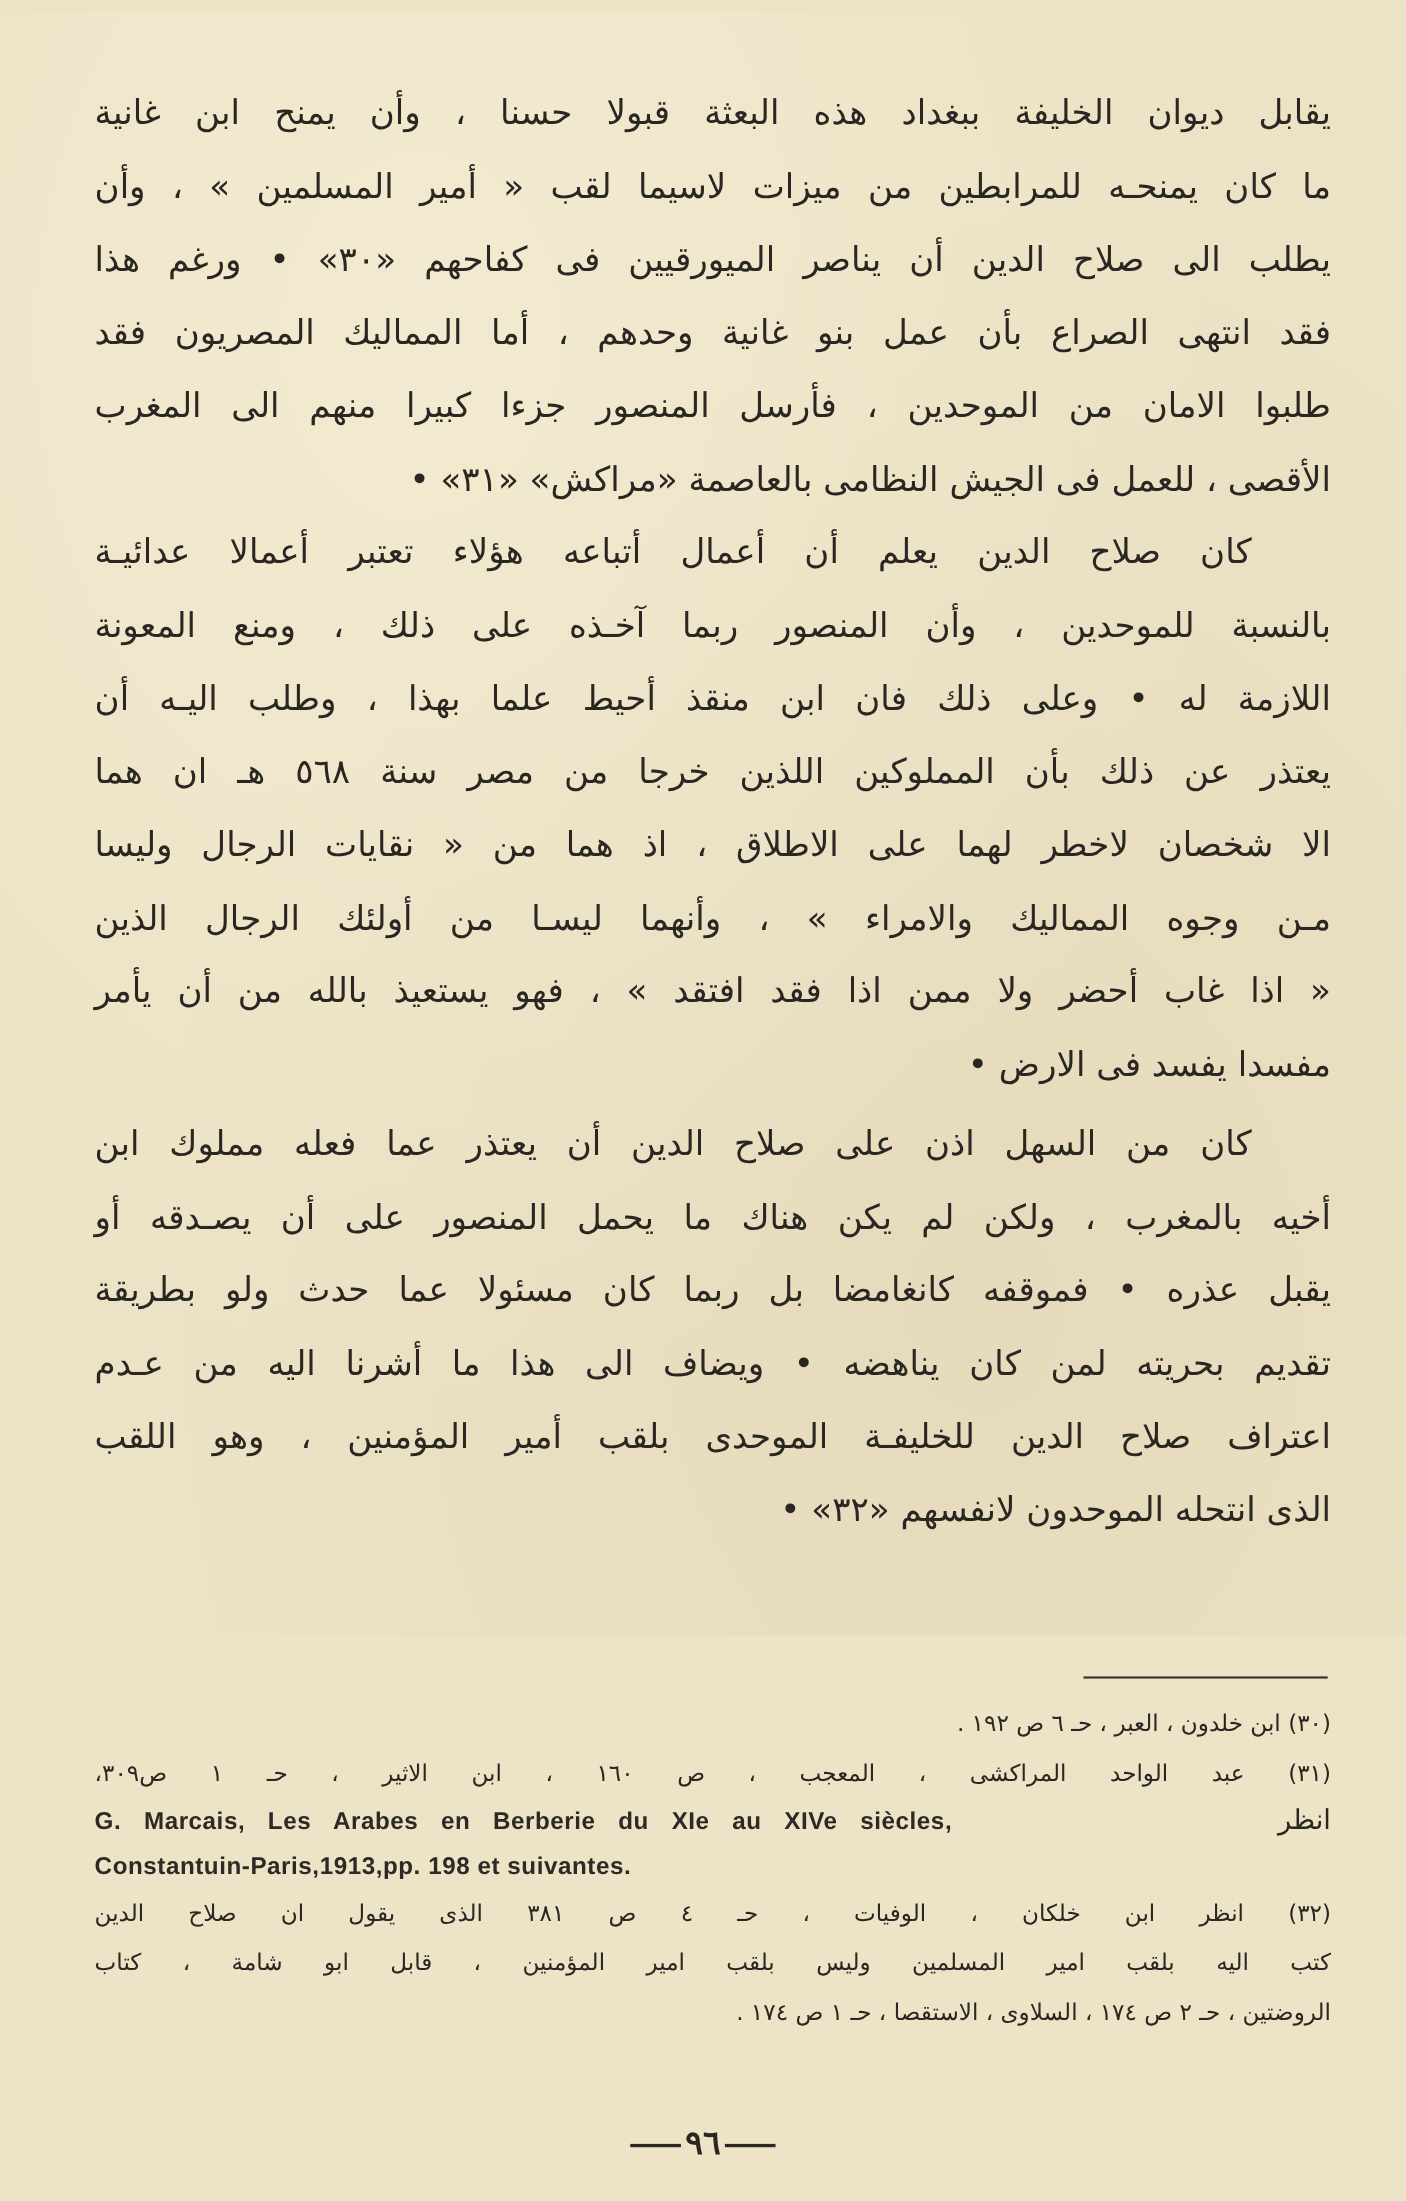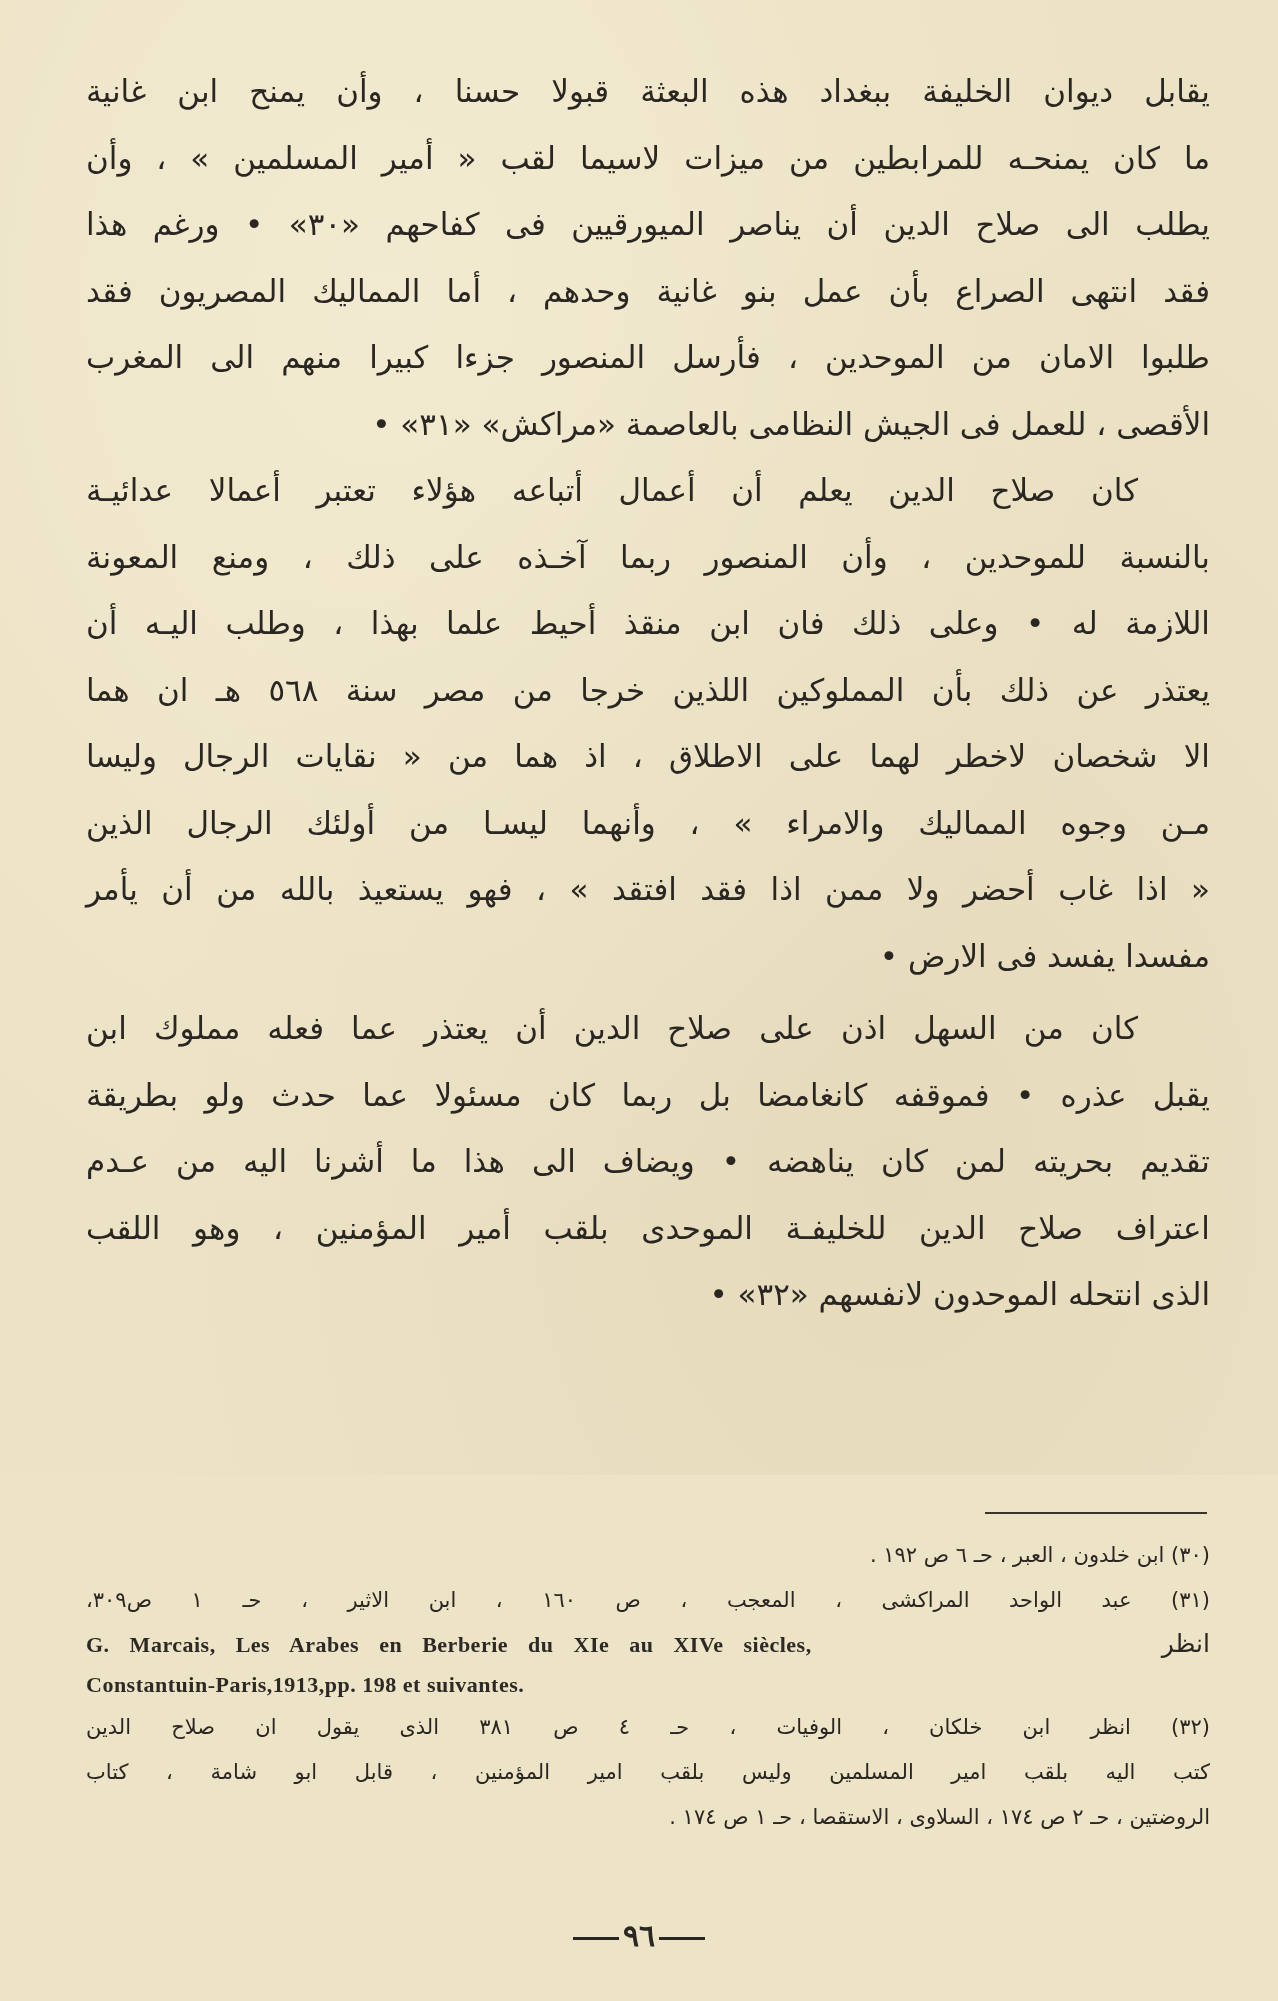--- a/index.html
+++ b/index.html
@@ -9,21 +9,21 @@
     body {
       width: 1278px;
       height: 2001px;
       background: #ede3c6;
       position: relative;
       overflow: hidden;
       color: #2a2622;
     }
     .page {
       position: absolute;
-      left: 0; top: 0;
+      left: 0; top: 12px;
       width: 1278px;
       height: 1475px;
       background:
         radial-gradient(ellipse at 30% 20%, rgba(255,250,230,0.35), rgba(0,0,0,0) 60%),
         radial-gradient(ellipse at 70% 80%, rgba(210,195,160,0.25), rgba(0,0,0,0) 60%),
         #ece2c5;
     }
     .text-block {
       position: absolute;
       left: 86px;
@@ -87,21 +87,21 @@
       display: flex;
       direction: rtl;
       justify-content: space-between;
       align-items: baseline;
       height: 42px;
       line-height: 42px;
       white-space: nowrap;
     }
     .latin {
       direction: ltr;
-      font-family: Liberation Serif, serif;
+      font-family: Liberation Sans, sans-serif;
       font-weight: bold;
       font-size: 22px;
       letter-spacing: 0.5px;
       color: #2d2a26;
     }
     .latin-wide {
       word-spacing: 14px;
     }
     .latin-block {
       display: block;
@@ -159,20 +159,21 @@
       <span class="body-line">الا شخصان لاخطر لهما على الاطلاق ، اذ هما من « نقايات الرجال وليسا</span>
       <span class="body-line">مـن وجوه المماليك والامراء » ، وأنهما ليسـا من أولئك الرجال الذين</span>
       <span class="body-line">« اذا غاب أحضر ولا ممن اذا فقد افتقد » ، فهو يستعيذ بالله من أن يأمر</span>
       <span class="body-line last">مفسدا يفسد فى الارض •</span>
     </div>
 
     <div class="para-gap"></div>
 
     <div>
       <span class="body-line indent">كان من السهل اذن على صلاح الدين أن يعتذر عما فعله مملوك ابن</span>
+      <span class="body-line">أخيه بالمغرب ، ولكن لم يكن هناك ما يحمل المنصور على أن يصـدقه أو</span>
       <span class="body-line">يقبل عذره • فموقفه كانغامضا بل ربما كان مسئولا عما حدث ولو بطريقة</span>
       <span class="body-line">تقديم بحريته لمن كان يناهضه • ويضاف الى هذا ما أشرنا اليه من عـدم</span>
       <span class="body-line">اعتراف صلاح الدين للخليفـة الموحدى بلقب أمير المؤمنين ، وهو اللقب</span>
       <span class="body-line last">الذى انتحله الموحدون لانفسهم «٣٢» •</span>
     </div>
   </div>
 
   <div class="footnote-rule"></div>
 
   <div class="footnotes">

